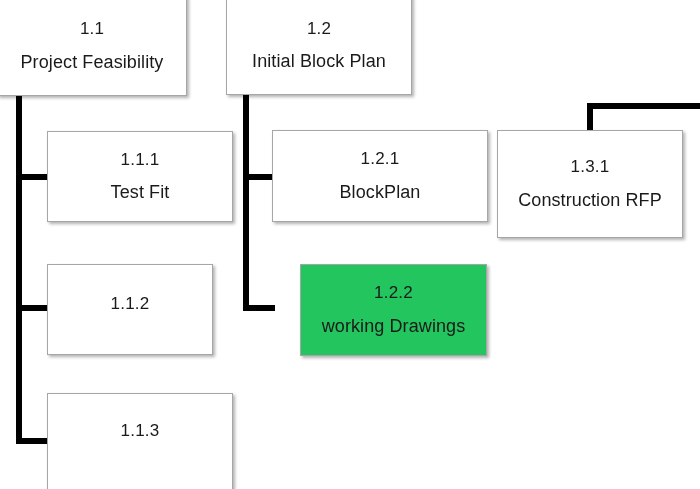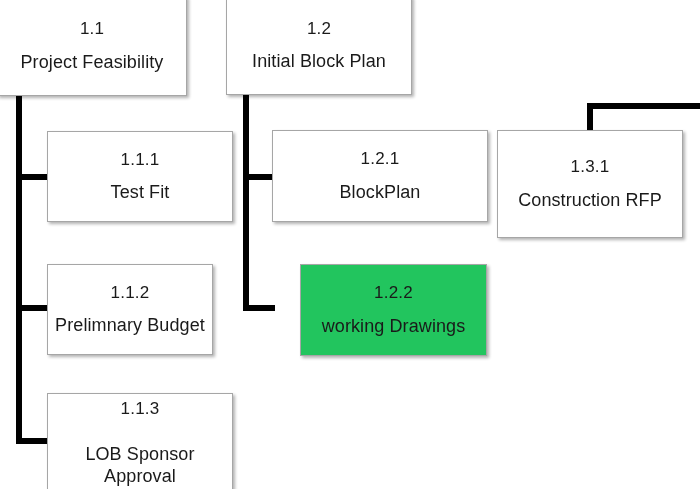--- a/index.html
+++ b/index.html
@@ -84,24 +84,21 @@
     <div class="node" style="left: 272px; top: 130px; width: 216px; height: 92px; background: rgb(255, 255, 255); border-color: rgb(166, 166, 166); color: rgb(26, 26, 26);">
       <div class="wbs-id">1.2.1</div>
       <div class="wbs-title">BlockPlan</div>
     </div>
     <div class="node" style="left: 497px; top: 130px; width: 186px; height: 108px; background: rgb(255, 255, 255); border-color: rgb(166, 166, 166); color: rgb(26, 26, 26);">
       <div class="wbs-id">1.3.1</div>
       <div class="wbs-title">Construction RFP</div>
     </div>
     <div class="node" style="left: 47px; top: 264px; width: 166px; height: 91px; background: rgb(255, 255, 255); border-color: rgb(166, 166, 166); color: rgb(26, 26, 26);">
       <div class="wbs-id">1.1.2</div>
-      <div class="wbs-title">Prelimnary Budget</div>
     </div>
     <div class="node" style="left: 272px; top: 264px; width: 187px; height: 92px; background: #22c55e; border-color: rgb(166, 166, 166); color: rgb(26, 26, 26); margin-left: 28px;">
       <div class="wbs-id">1.2.2</div>
       <div class="wbs-title">working Drawings</div>
     </div>
     <div class="node two-line" style="left: 47px; top: 393px; width: 186px; height: 100px; background: rgb(255, 255, 255); border-color: rgb(166, 166, 166); color: rgb(26, 26, 26);">
       <div class="wbs-id">1.1.3</div>
-      <div class="wbs-title">LOB Sponsor
-Approval</div>
     </div>
   </div>
 
 </body></html>

